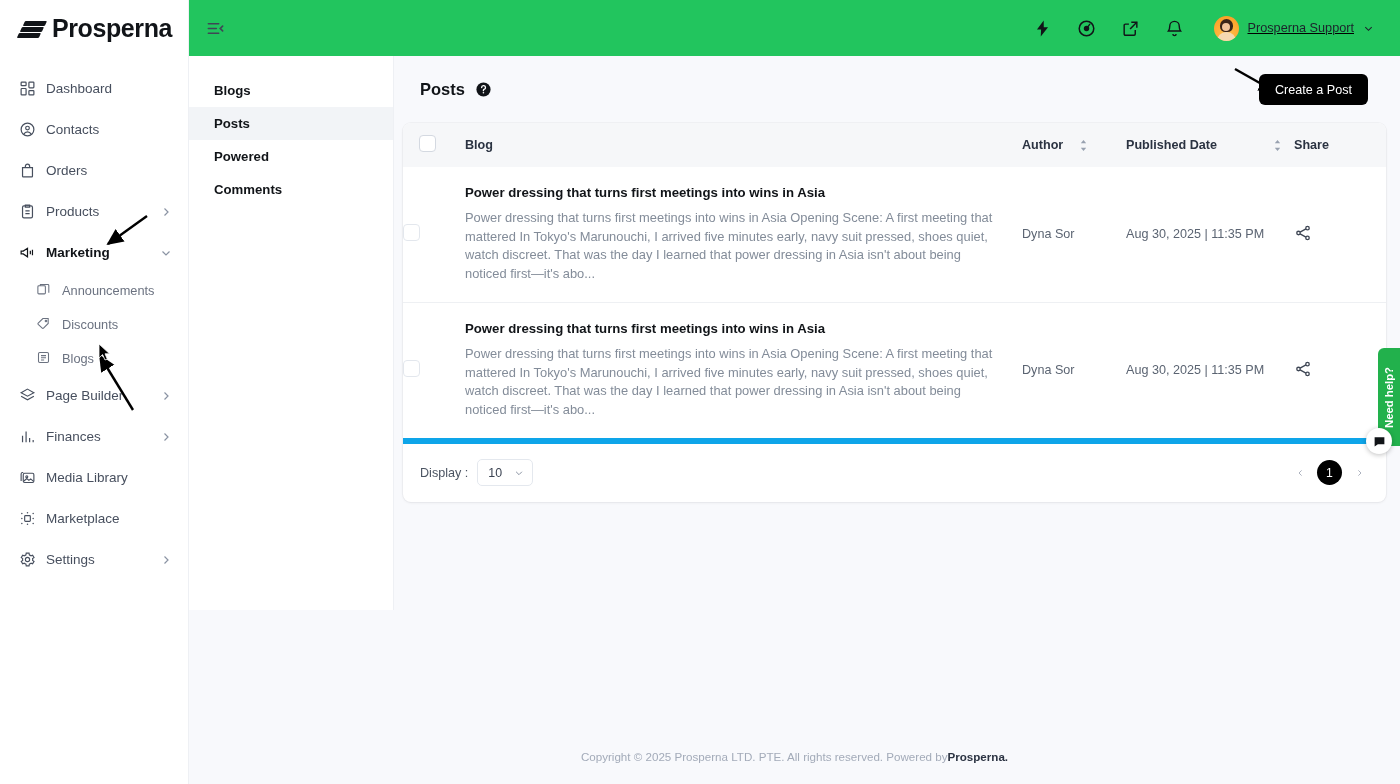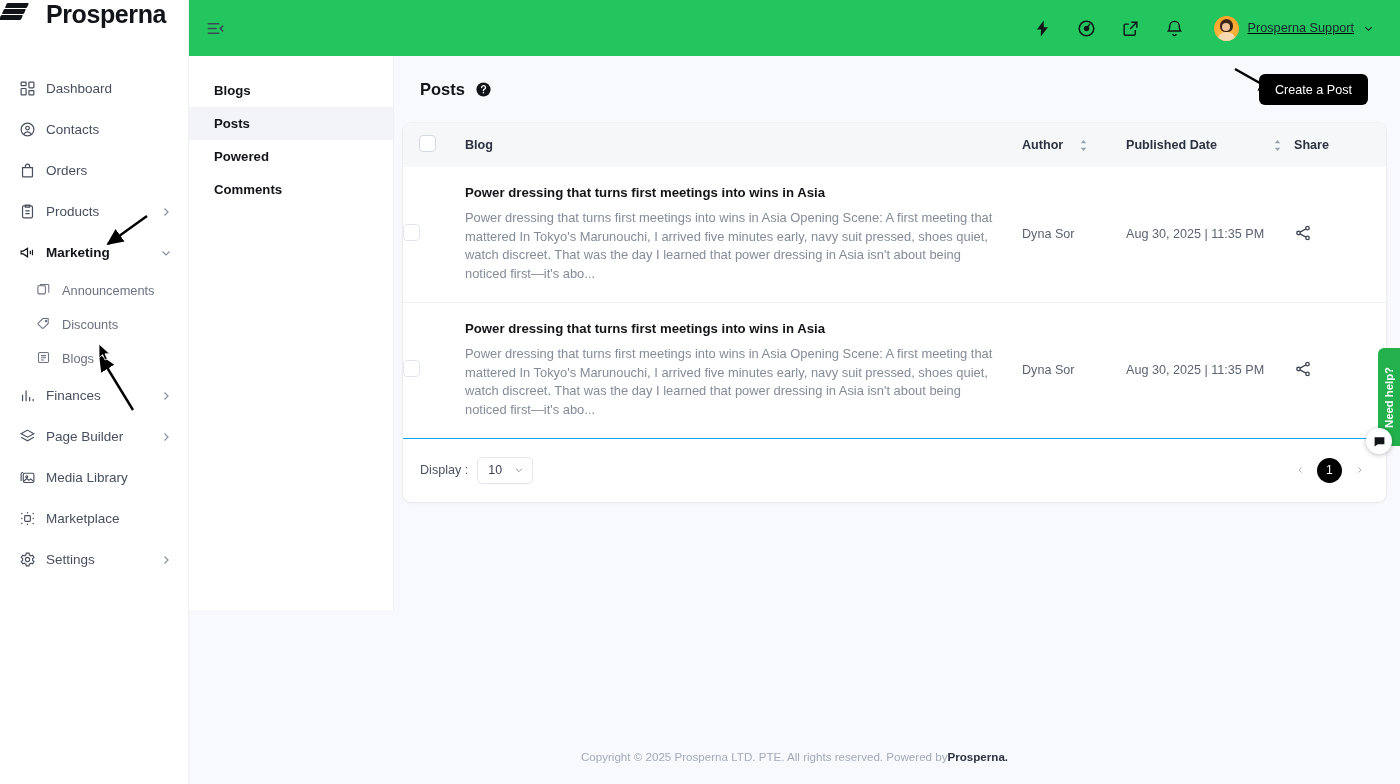--- a/index.html
+++ b/index.html
@@ -10,21 +10,21 @@
     overflow: hidden;
   }
   .app { position: relative; width: 1400px; height: 784px; }
 
   
   .sidebar {
     position: absolute; left: 0; top: 0; width: 189px; height: 784px;
     background: #ffffff; border-right: 1px solid #eef0f4;
     z-index: 5;
   }
-  .logo-row { display: flex; align-items: flex-start; height: 56px; gap: 12px; }
+  .logo-row { display: flex; align-items: center; height: 56px; padding-left: 18px; gap: 0; }
   .logo-mark { width: 34px; height: 20px; position: relative; }
   .logo-mark i {
     position: absolute; display: block; height: 4.5px; background: #111418;
     border-radius: 1px; transform: skewX(-24deg);
   }
   .logo-mark i:nth-child(1) { width: 22px; left: 6px;  top: 3.0px; }
   .logo-mark i:nth-child(2) { width: 22px; left: 3px;  top: 9.0px; }
   .logo-mark i:nth-child(3) { width: 22px; left: 0px;  top: 15.0px; }
   .logo-text { font-size: 25px; font-weight: 700; color: #111418; letter-spacing: -0.4px; }
 
@@ -126,21 +126,21 @@
 
   table.posts tbody td { border-top: 1px solid #eef0f3; vertical-align: middle; padding: 18px 0; }
   table.posts tbody tr:first-child td { border-top: none; }
   .post-title { font-size: 13.2px; font-weight: 700; color: #111418; margin-bottom: 9px; }
   .post-excerpt { font-size: 12.9px; line-height: 1.45; color: #838c99; padding-right: 22px; }
   .cell-author { font-size: 12.6px; color: #5b6472; }
   .cell-date { font-size: 12.6px; color: #5b6472; }
   .share-btn { width: 20px; height: 20px; color: #3f4755; cursor: pointer; display: block; }
   .share-btn svg { width: 18px; height: 18px; display: block; }
 
-  .card-foot { display: flex; align-items: center; height: 64px; padding: 0 20px 0 17px; border-top: 1px solid #0ea5e9; text-align: right; }
+  .card-foot { display: flex; align-items: center; height: 64px; padding: 0 20px 0 17px; border-top: 6px solid #0ea5e9; text-align: right; }
   .display-label { font-size: 12.6px; color: #4b5462; margin-right: 9px; }
   .display-select {
     display: flex; align-items: center; gap: 12px; height: 27px; padding: 0 8px 0 10px;
     border: 1px solid #e4e8ee; border-radius: 5px; background: #fff; cursor: pointer;
     font-size: 12.4px; color: #3b4352;
   }
   .display-select .cv { width: 10px; height: 10px; color: #8b94a3; }
   .display-select .cv svg { width: 10px; height: 10px; display: block; }
   .pager { margin-left: auto; display: flex; align-items: center; gap: 10px; }
   .pager .arrow { width: 14px; height: 14px; color: #9aa2b1; cursor: pointer; display: flex; align-items: center; justify-content: center; }
@@ -285,40 +285,40 @@
           <svg viewBox="0 0 24 24" fill="none" stroke="#6b7280" stroke-width="1.7">
               <rect x="4" y="4" width="16" height="16" rx="2"></rect>
               <path d="M8 9h8M8 12.5h8M8 16h5"></path>
             </svg>
         </span>
         <span class="subnav-label">Blogs</span>
       </div>
 
       <div class="nav-item">
         <span class="ico">
-          <svg viewBox="0 0 24 24" fill="none" stroke="#474f5e" stroke-width="1.7">
-              <path d="M5 20V11M10 20V5M15 20v-6M20 20v-3"></path>
-            </svg>
-        </span>
-        <span class="nav-label">Finances</span>
+          <svg viewBox="0 0 24 24" fill="none" stroke="#474f5e" stroke-width="1.6">
+              <path d="M12 3l9 5-9 5-9-5z"></path>
+              <path d="M3 13l9 5 9-5"></path>
+            </svg>
+        </span>
+        <span class="nav-label">Page Builder</span>
         <span class="caret">
           <svg viewBox="0 0 24 24" fill="none" stroke="currentColor" stroke-width="2.4">
               <path d="M9 5l7 7-7 7"></path>
             </svg>
         </span>
       </div>
 
       <div class="nav-item">
         <span class="ico">
-          <svg viewBox="0 0 24 24" fill="none" stroke="#474f5e" stroke-width="1.6">
-              <path d="M12 3l9 5-9 5-9-5z"></path>
-              <path d="M3 13l9 5 9-5"></path>
-            </svg>
-        </span>
-        <span class="nav-label">Page Builder</span>
+          <svg viewBox="0 0 24 24" fill="none" stroke="#474f5e" stroke-width="1.7">
+              <path d="M5 20V11M10 20V5M15 20v-6M20 20v-3"></path>
+            </svg>
+        </span>
+        <span class="nav-label">Finances</span>
         <span class="caret">
           <svg viewBox="0 0 24 24" fill="none" stroke="currentColor" stroke-width="2.4">
               <path d="M9 5l7 7-7 7"></path>
             </svg>
         </span>
       </div>
 
       <div class="nav-item">
         <span class="ico">
           <svg viewBox="0 0 24 24" fill="none" stroke="#474f5e" stroke-width="1.6">

